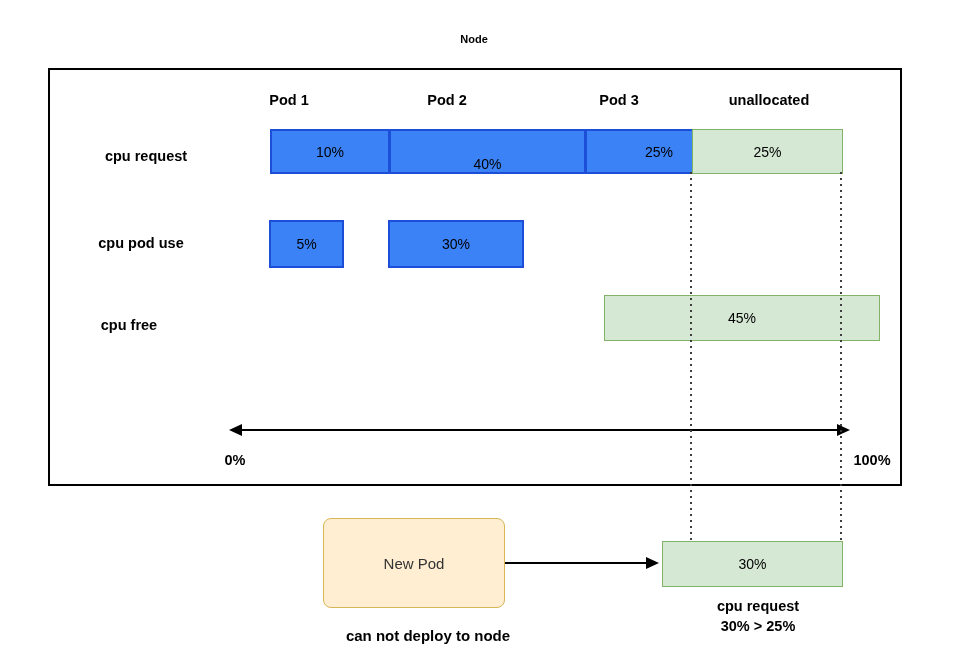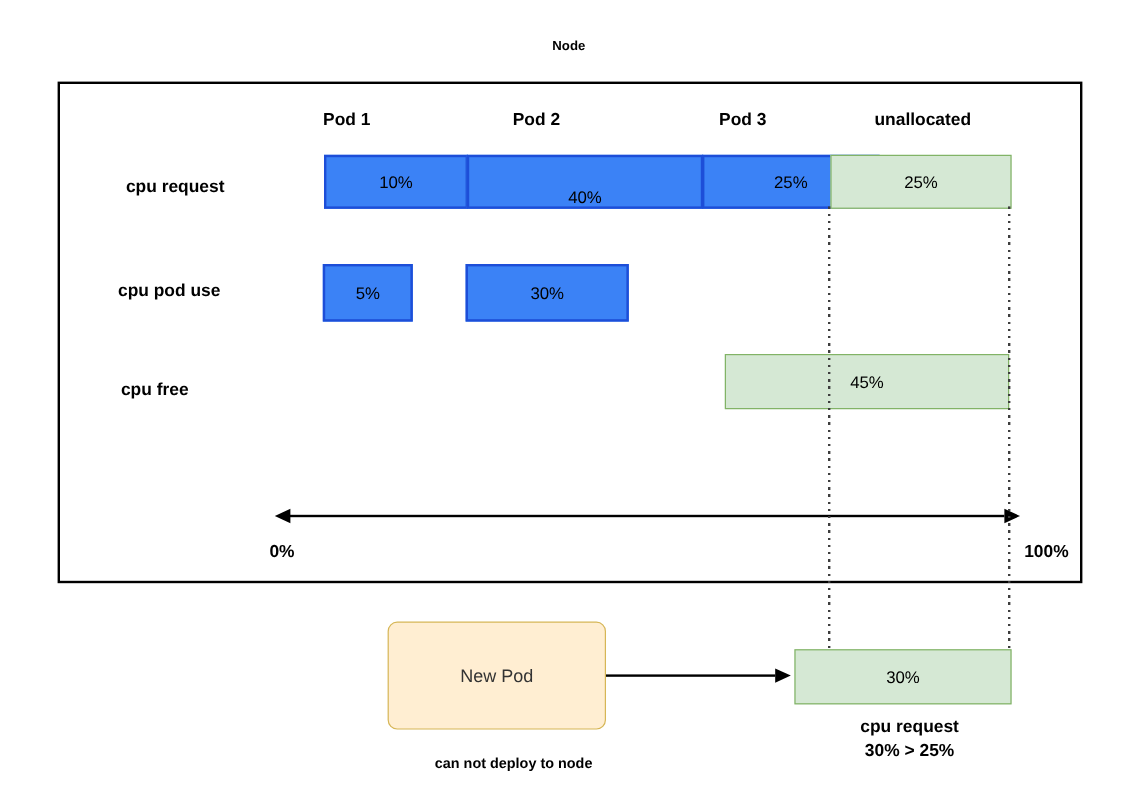--- a/index.html
+++ b/index.html
@@ -63,21 +63,21 @@
       <span>25%</span>
     </div>
 
     <div class="bar blue" style="left:179px; top:150px; width:75px; height:48px;">
       <span>5%</span>
     </div>
     <div class="bar blue" style="left:298px; top:150px; width:136px; height:48px;">
       <span>30%</span>
     </div>
 
-    <div class="bar green" style="left:554px; top:225px; width:237px; height:46px;">
+    <div class="bar green" style="left:554px; top:225px; width:276px; height:46px;">
       <span>45%</span>
     </div>
 
     <div class="axis-line" style="left:191px; top:359px; width:596px;"></div>
     <div class="tri tri-left" style="left:179px; top:354px;"></div>
     <div class="tri tri-right" style="left:787px; top:354px;"></div>
     <div class="lbl" style="left:155px; top:381px; width:60px;">0%</div>
     <div class="lbl" style="left:792px; top:381px; width:60px;">100%</div>
   </div>
 
@@ -93,15 +93,15 @@
 
   <div class="bar green" style="left:662px; top:541px; width:181px; height:46px;">
     <span>30%</span>
   </div>
 
   <div class="note" style="left:668px; top:596px; width:180px;">
     <div>cpu request</div>
     <div>30% &gt; 25%</div>
   </div>
 
-  <div class="note" style="left:308px; top:626px; width:240px; font-size:12px;">can not deploy to node</div>
+  <div class="note" style="left:308px; top:626px; width:240px; font-size:15px;">can not deploy to node</div>
 
 </div>
 
 </body></html>

